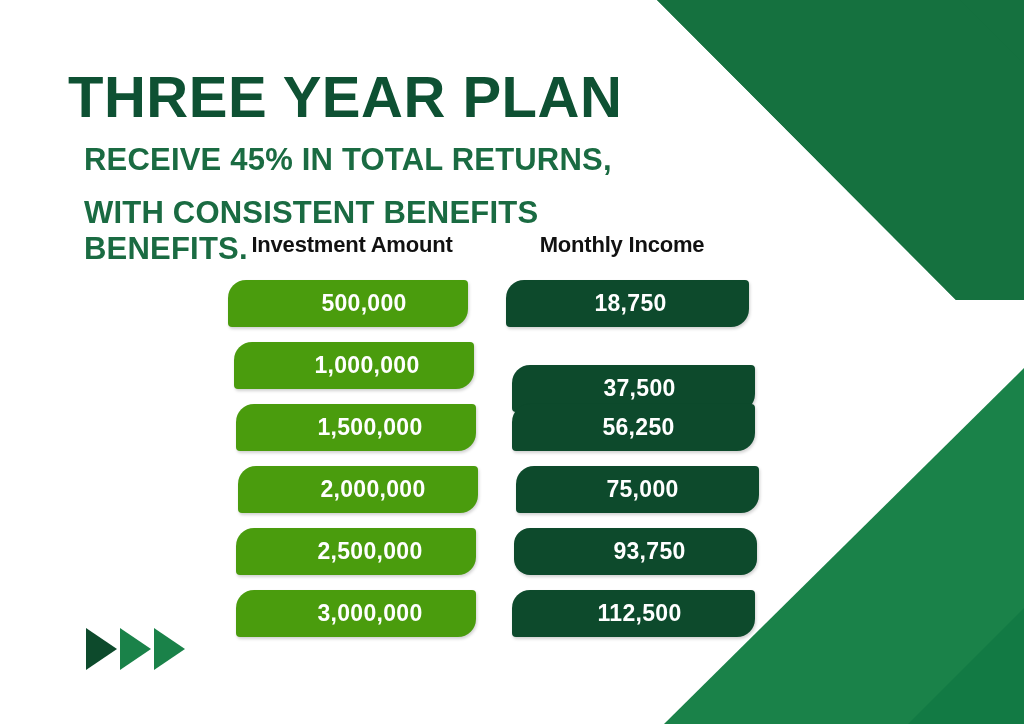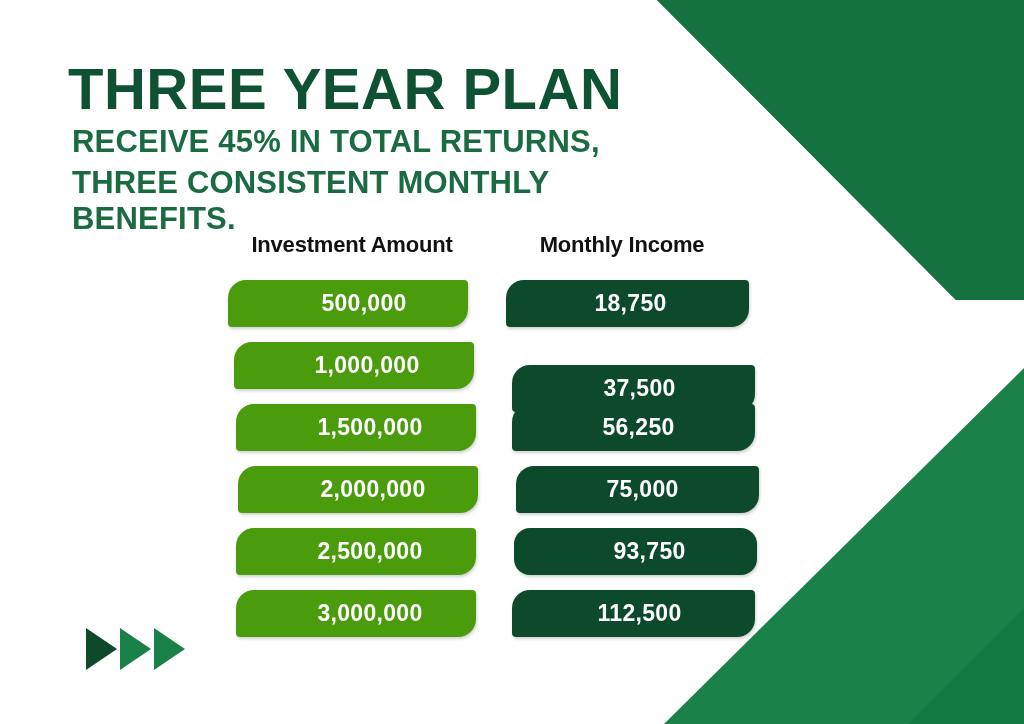--- a/index.html
+++ b/index.html
@@ -28,39 +28,39 @@
     inset: 0;
     width: 1024px;
     height: 724px;
     pointer-events: none;
   }
 
   
   .heading {
     position: absolute;
     left: 68px;
-    top: 60px;
+    top: 68px;
     width: 640px;
   }
   .title-main {
     font-size: 58px;
     line-height: 1.0;
     font-weight: 700;
     letter-spacing: 0.5px;
     color: #0E5133;
     margin: 0 0 6px 0;
     white-space: nowrap;
   }
   .title-sub {
     font-size: 31px;
     line-height: 1.18;
     font-weight: 600;
     letter-spacing: 0.2px;
     color: #1A6B42;
-    margin: 4px;
+    margin: 16px;
   }
 
   
   .table-area {
     position: absolute;
     left: 228px;
     top: 232px;
     width: 540px;
   }
   .col-headers {
@@ -159,21 +159,21 @@
     <polygon fill="#15713F" points="657,0 960,0 1024,64 1024,300 956,300 "></polygon>
 
     <polygon fill="#1A8249" points="1024,368 1024,724 664,724 "></polygon>
 
     <polygon fill="#127A44" points="1024,608 1024,724 908,724 "></polygon>
   </svg>
 
   <div class="heading">
     <h1 class="title-main">THREE YEAR PLAN</h1>
     <p class="title-sub">RECEIVE 45% IN TOTAL RETURNS,</p>
-    <p class="title-sub">THREE CONSISTENT MONTHLY BENEFITS.</p>
+    <p class="title-sub">WITH CONSISTENT BENEFITS BENEFITS.</p>
   </div>
 
   <div class="table-area">
 
     <div class="col-headers">
       <div class="col-head invest">Investment Amount</div>
       <div class="col-head income">Monthly Income</div>
     </div>
 
     <div class="rows">

